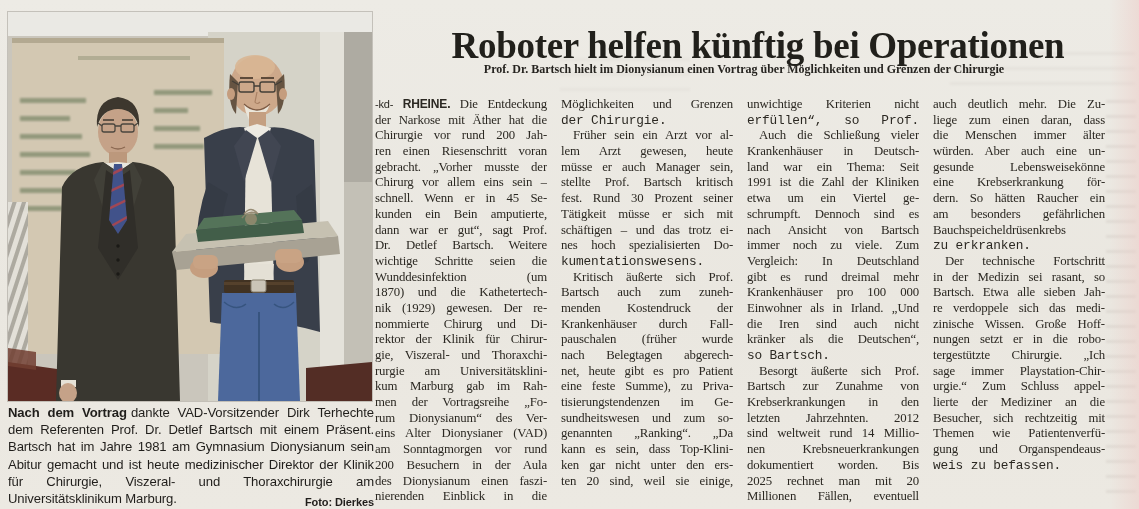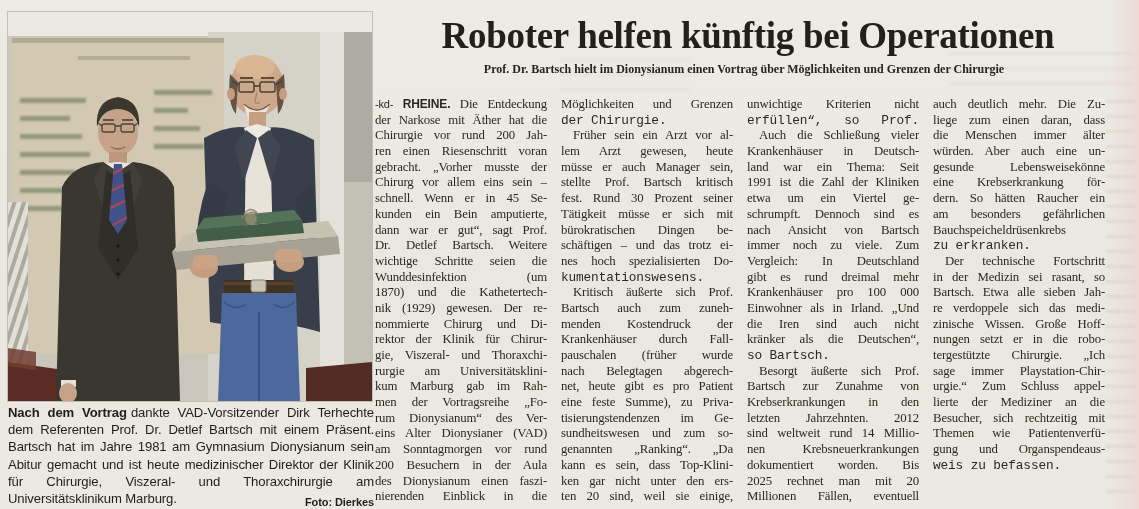--- a/index.html
+++ b/index.html
@@ -25,21 +25,21 @@
 
   
   .caption{position:absolute; left:8px; top:404px; width:366px;
     font-family:"Liberation Sans","DejaVu Sans",sans-serif;
     font-size:13.1px; line-height:17.2px; letter-spacing:-.1px; color:#201e1b;
     text-align:justify;}
   .cap-lead{font-weight:bold; margin-right:4px;}
   .credit{float:right; font-weight:bold; font-size:11px; padding-top:4px;}
 
   
-  .headline{position:absolute; left:378px; top:10px; width:732px; margin:4px;
+  .headline{position:absolute; left:378px; top:10px; width:732px; margin:14px;
     font-size:37px; font-weight:bold; letter-spacing:-.3px; text-align:center;
     color:#21201b; white-space:nowrap;}
   .subheadline{position:absolute; left:372px; top:62px; width:744px; margin:0;
     font-size:12px; font-weight:bold; text-align:center; color:#262420; white-space:nowrap;}
   .cols{position:absolute; left:375px; top:97px; width:730px; display:flex; gap:14px;}
   .col{width:172px; flex:0 0 172px;}
   .tline{font-size:12.8px; line-height:15.7px; height:15.7px; overflow:hidden;
     letter-spacing:-.15px; text-align:justify; text-align-last:justify; color:#2b2822;}
   .tline.flush{text-align-last:left;font-family:Liberation Mono, monospace;}
   .tline.indent{padding-left:12px;}
@@ -229,21 +229,20 @@
       </div>
       <div class="col">
         <div class="tline">Möglichkeiten und Grenzen</div>
         <div class="tline flush">der Chirurgie.</div>
         <div class="tline indent">Früher sein ein Arzt vor al-</div>
         <div class="tline">lem Arzt gewesen, heute</div>
         <div class="tline">müsse er auch Manager sein,</div>
         <div class="tline">stellte Prof. Bartsch kritisch</div>
         <div class="tline">fest. Rund 30 Prozent seiner</div>
         <div class="tline">Tätigkeit müsse er sich mit</div>
-        <div class="tline">bürokratischen Dingen be-</div>
         <div class="tline">schäftigen – und das trotz ei-</div>
         <div class="tline">nes hoch spezialisierten Do-</div>
         <div class="tline flush">kumentationswesens.</div>
         <div class="tline indent">Kritisch äußerte sich Prof.</div>
         <div class="tline">Bartsch auch zum zuneh-</div>
         <div class="tline">menden Kostendruck der</div>
         <div class="tline">Krankenhäuser durch Fall-</div>
         <div class="tline">pauschalen (früher wurde</div>
         <div class="tline">nach Belegtagen abgerech-</div>
         <div class="tline">net, heute gibt es pro Patient</div>

